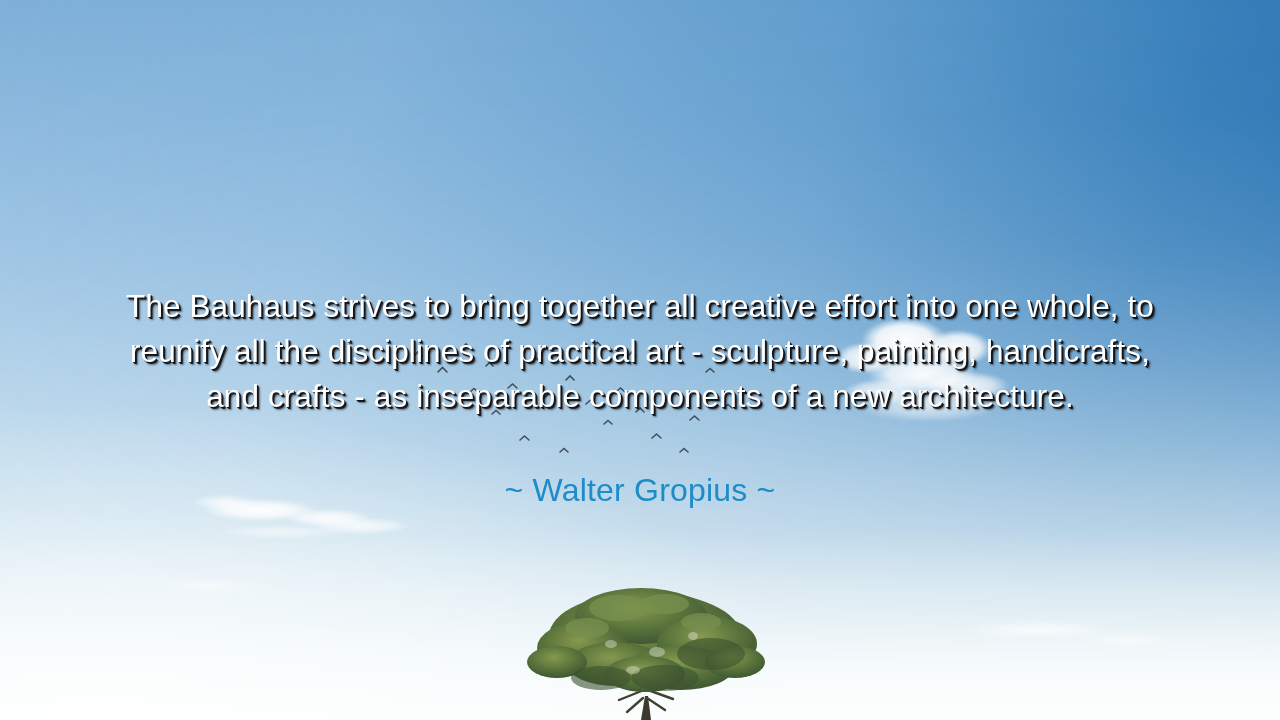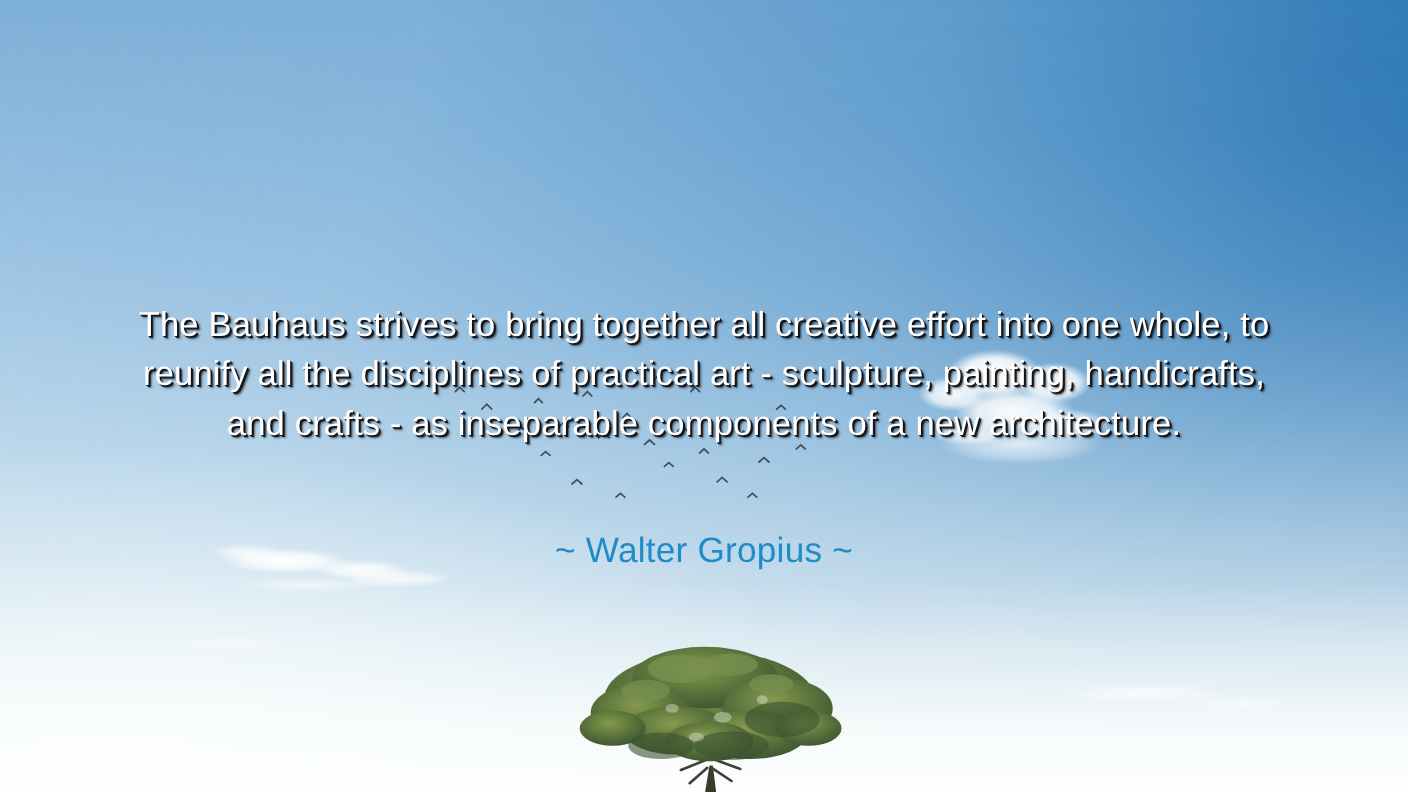--- a/index.html
+++ b/index.html
@@ -132,21 +132,21 @@
   .tree svg { display: block; width: 260px; height: 142px; }
 
   
   .birds { position: absolute; left: 0; top: 0; width: 1280px; height: 720px; }
   .birds svg { display: block; width: 1280px; height: 720px; }
 
   
   .quote-block {
     position: absolute;
     left: 50%;
-    top: 272px;
+    top: 284px;
     transform: translateX(-50%);
     width: 1040px;
     text-align: center;
   }
   .quote-text {
     margin: 0;
     color: #ffffff;
     font-size: 31.5px;
     line-height: 45px;
     font-weight: 400;
@@ -159,21 +159,21 @@
   }
   .attribution {
     position: absolute;
     left: 50%;
     top: 466px;
     transform: translateX(-50%);
     width: 900px;
     text-align: center;
   }
   .attribution-text {
-    margin: 12px;
+    margin: 2px;
     color: #1e8cc8;
     font-size: 32px;
     line-height: 44px;
     font-weight: 400;
     letter-spacing: 0.2px;
   }
 </style>
 </head>
 <body>
 

